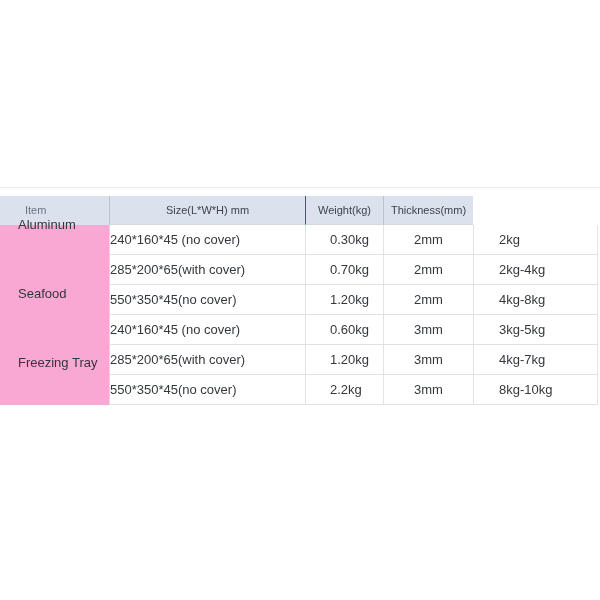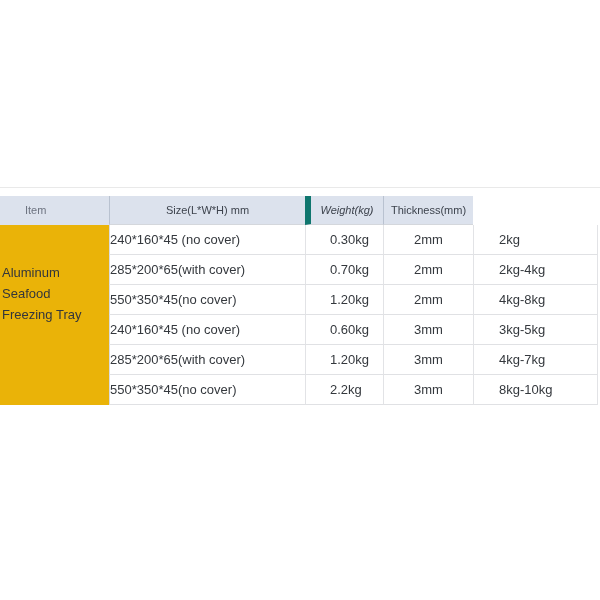--- a/index.html
+++ b/index.html
@@ -43,36 +43,37 @@
     overflow: hidden;
   }
   .th-item {
     grid-column: 1; grid-row: 1;
     text-align: left;
     padding-left: 25px;
     color: #6d7380;
     border-bottom: none;
   }
   .th-size      { grid-column: 2; grid-row: 1; border-left: 1px solid #b9c2d0; }
-  .th-weight    { grid-column: 3; grid-row: 1; border-left: 6px solid #0f766e; font-style: italic; }
+  .th-weight    { grid-column: 3; grid-row: 1; border-left: 1px solid #0f766e; }
   .th-thickness { grid-column: 4; grid-row: 1; border-left: 1px solid #b9c2d0; }
   .th-frozen    { grid-column: 5; grid-row: 1; border-left: 1px solid #b9c2d0; border-right: 1px solid #c3cbd7; }
 
   
   .item-cell {
     grid-column: 1;
     grid-row: 2 / 8;
     display: flex;
     flex-direction: column;
     justify-content: center;
-    padding: 0 4px 44px 2px;
+    padding: 0 4px 44px 18px;
     font-size: 13px;
     line-height: 21px;
     color: #33363b;
-    background: #eab308;
+    background: #f9a8d4;
+    gap: 48px;
   }
 
   
   .td {
     height: 30px;
     line-height: 29px;
     font-size: 13px;
     color: #34383d;
     background: #ffffff;
     border-bottom: 1px solid #e0e1e4;

